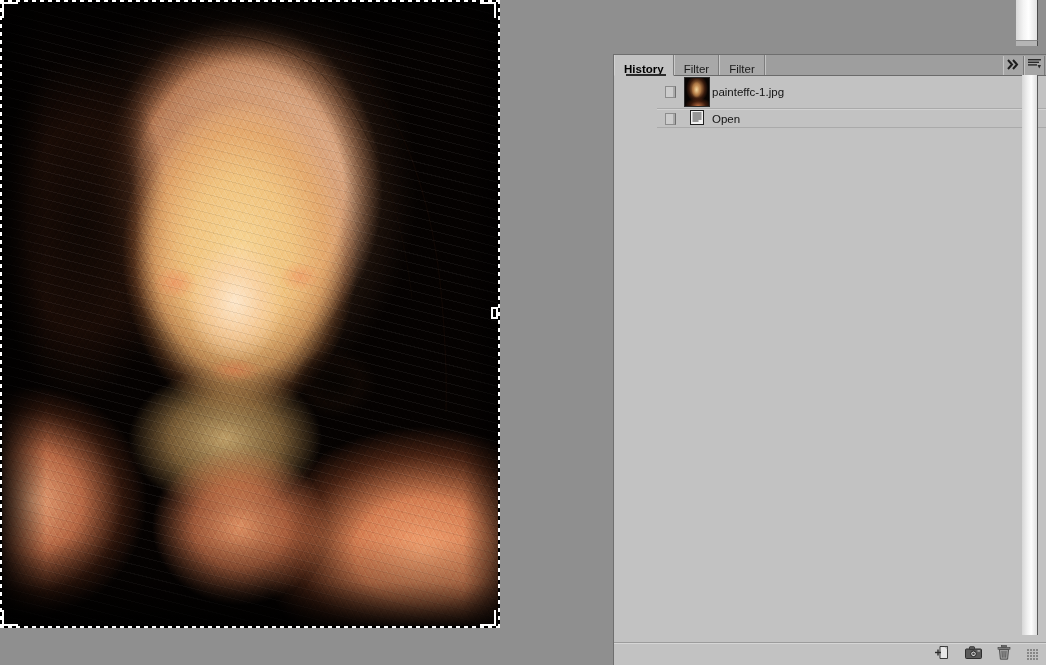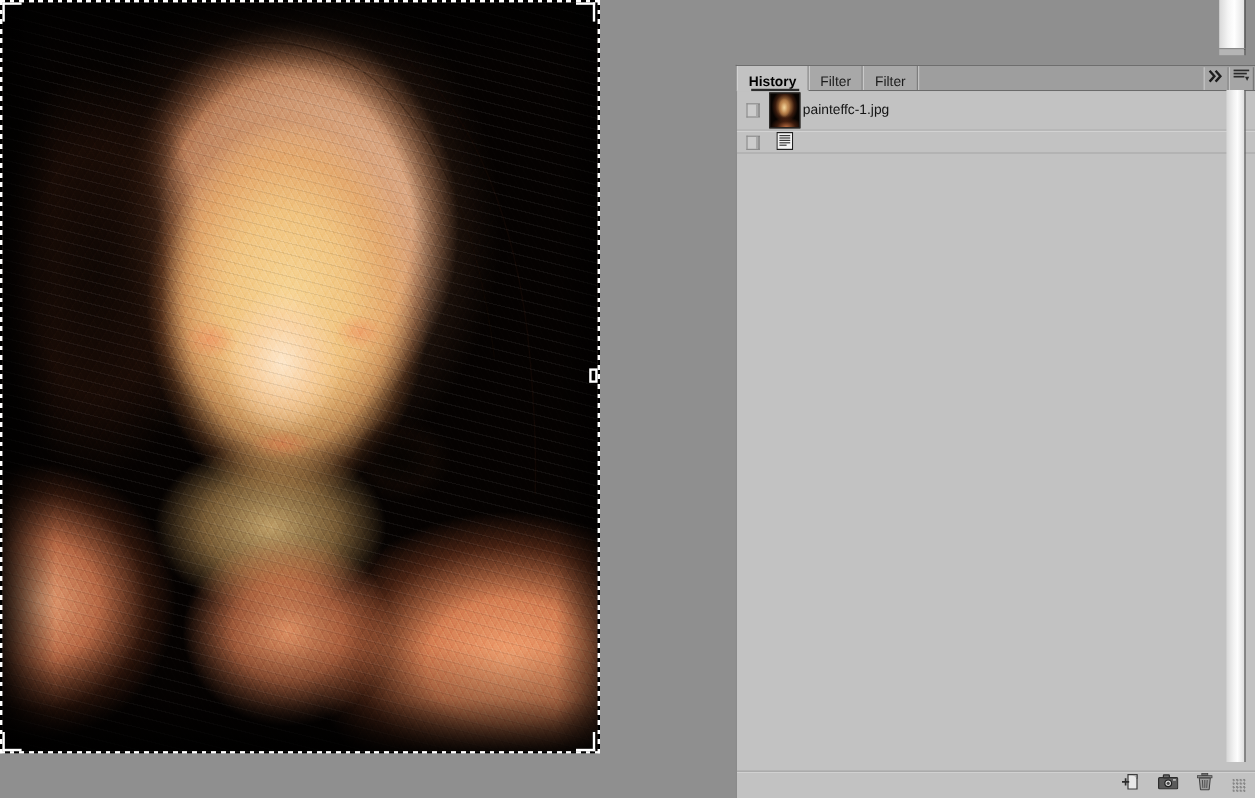--- a/index.html
+++ b/index.html
@@ -312,20 +312,21 @@
     width: 40px; height: 3px;
     background: #2b2b2b;
   }
 
   
   #history-list {
     flex: 1 1 auto;
     background: #c2c2c2;
     overflow: hidden;
     position: relative;
+    padding-left: 43px;
   }
   .hrow {
     display: flex;
     align-items: center;
     height: 19px;
     border-bottom: 1px solid #aaaaaa;
     border-top: 1px solid #d2d2d2;
     cursor: default;
     font-size: 11.5px;
     color: #141414;
@@ -562,20 +563,21 @@
             <svg width="14" height="15" viewBox="0 0 14 15">
               <rect x="0.5" y="0.5" width="13" height="14" fill="#f2f2f2" stroke="#1f1f1f"></rect>
               <rect x="2.5" y="2.5" width="9" height="1" fill="#3a3a3a"></rect>
               <rect x="2.5" y="4.5" width="9" height="1" fill="#3a3a3a"></rect>
               <rect x="2.5" y="6.5" width="9" height="1" fill="#3a3a3a"></rect>
               <rect x="2.5" y="8.5" width="9" height="1" fill="#3a3a3a"></rect>
               <rect x="2.5" y="10.5" width="6" height="1" fill="#3a3a3a"></rect>
             </svg>
           </span>
         </div>
+        <div class="hcol-label">Open</div>
       </div>
 
     </div>
 
     <div id="panel-footer">
       <div class="footer-btn">
         <span>
           <svg width="16" height="15" viewBox="0 0 16 15">
             <path d="M6 1.5 L13.5 1.5 L13.5 13.5 L6 13.5 Z" fill="#e8e8e8" stroke="#3a3a3a" stroke-width="1"></path>
             <path d="M10 1.5 L13.5 1.5 L13.5 5" fill="#b8b8b8" stroke="#3a3a3a" stroke-width="0.8"></path>

